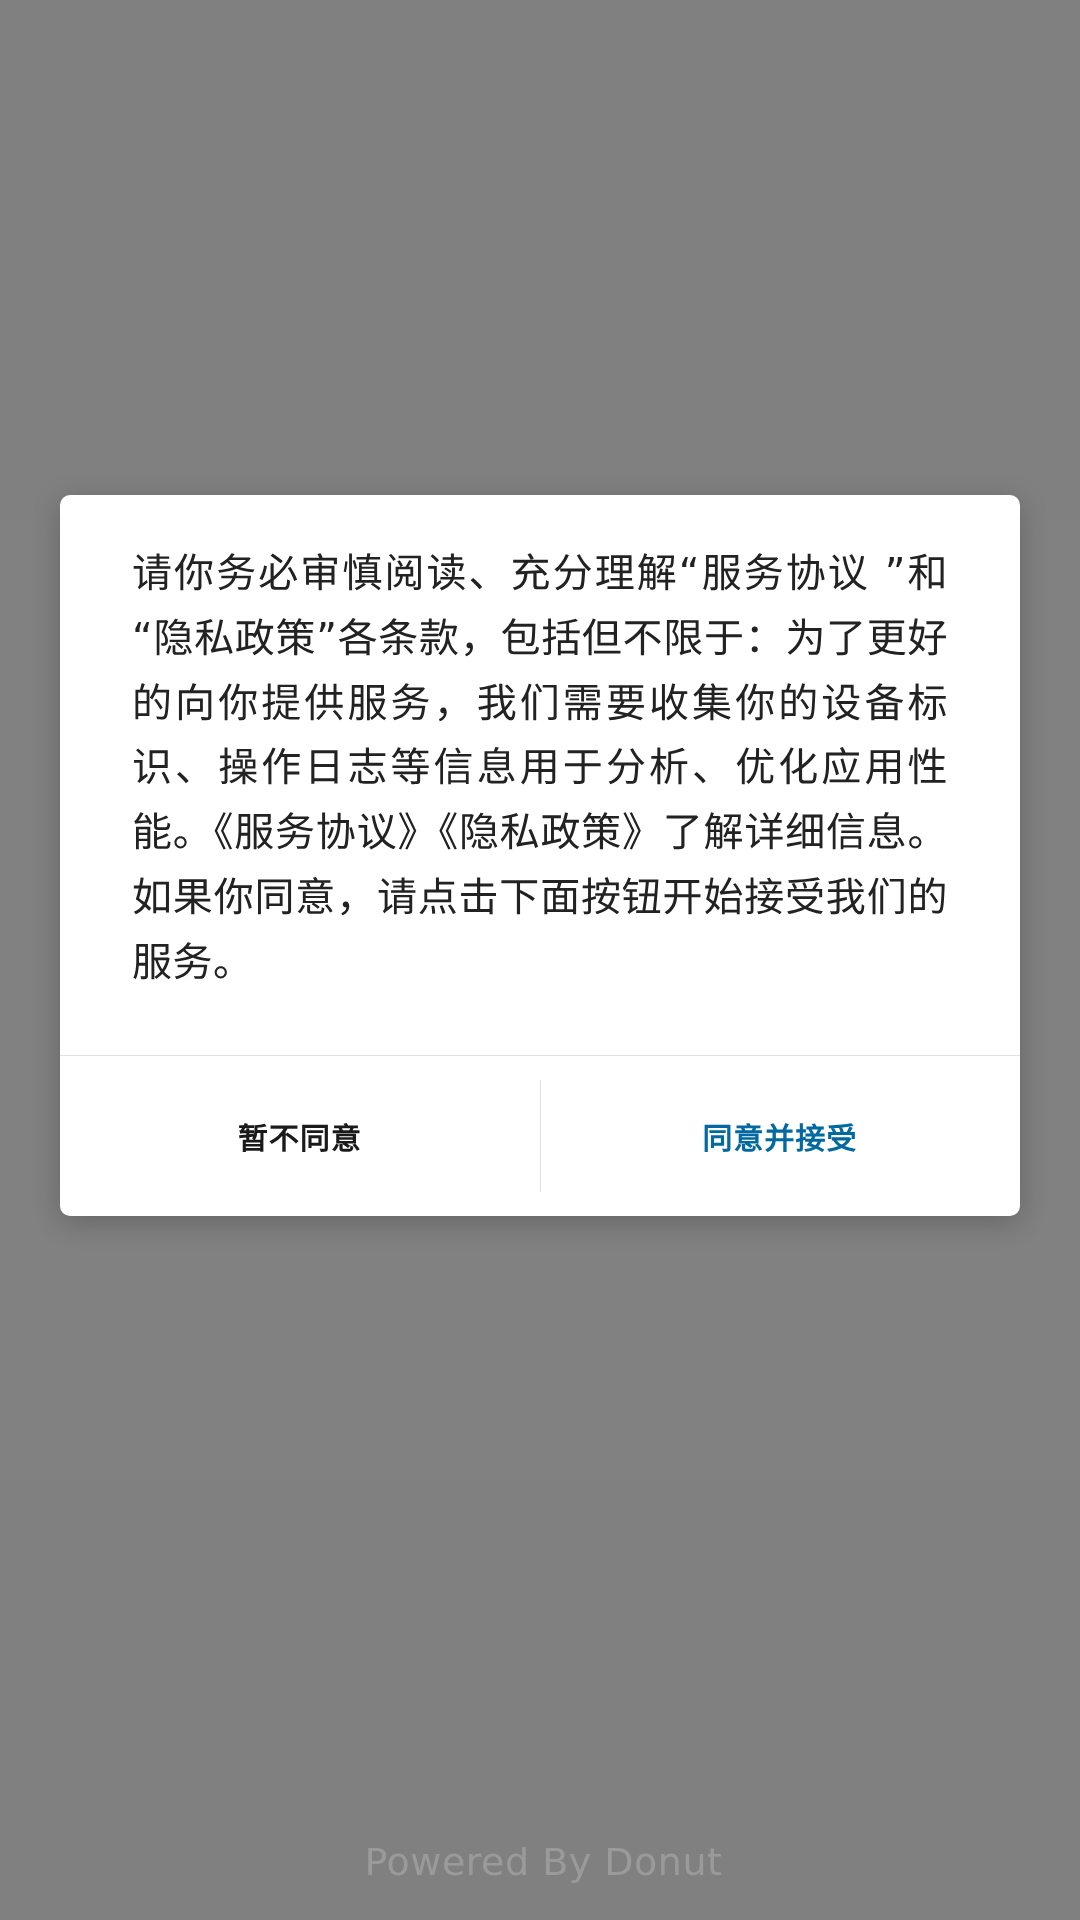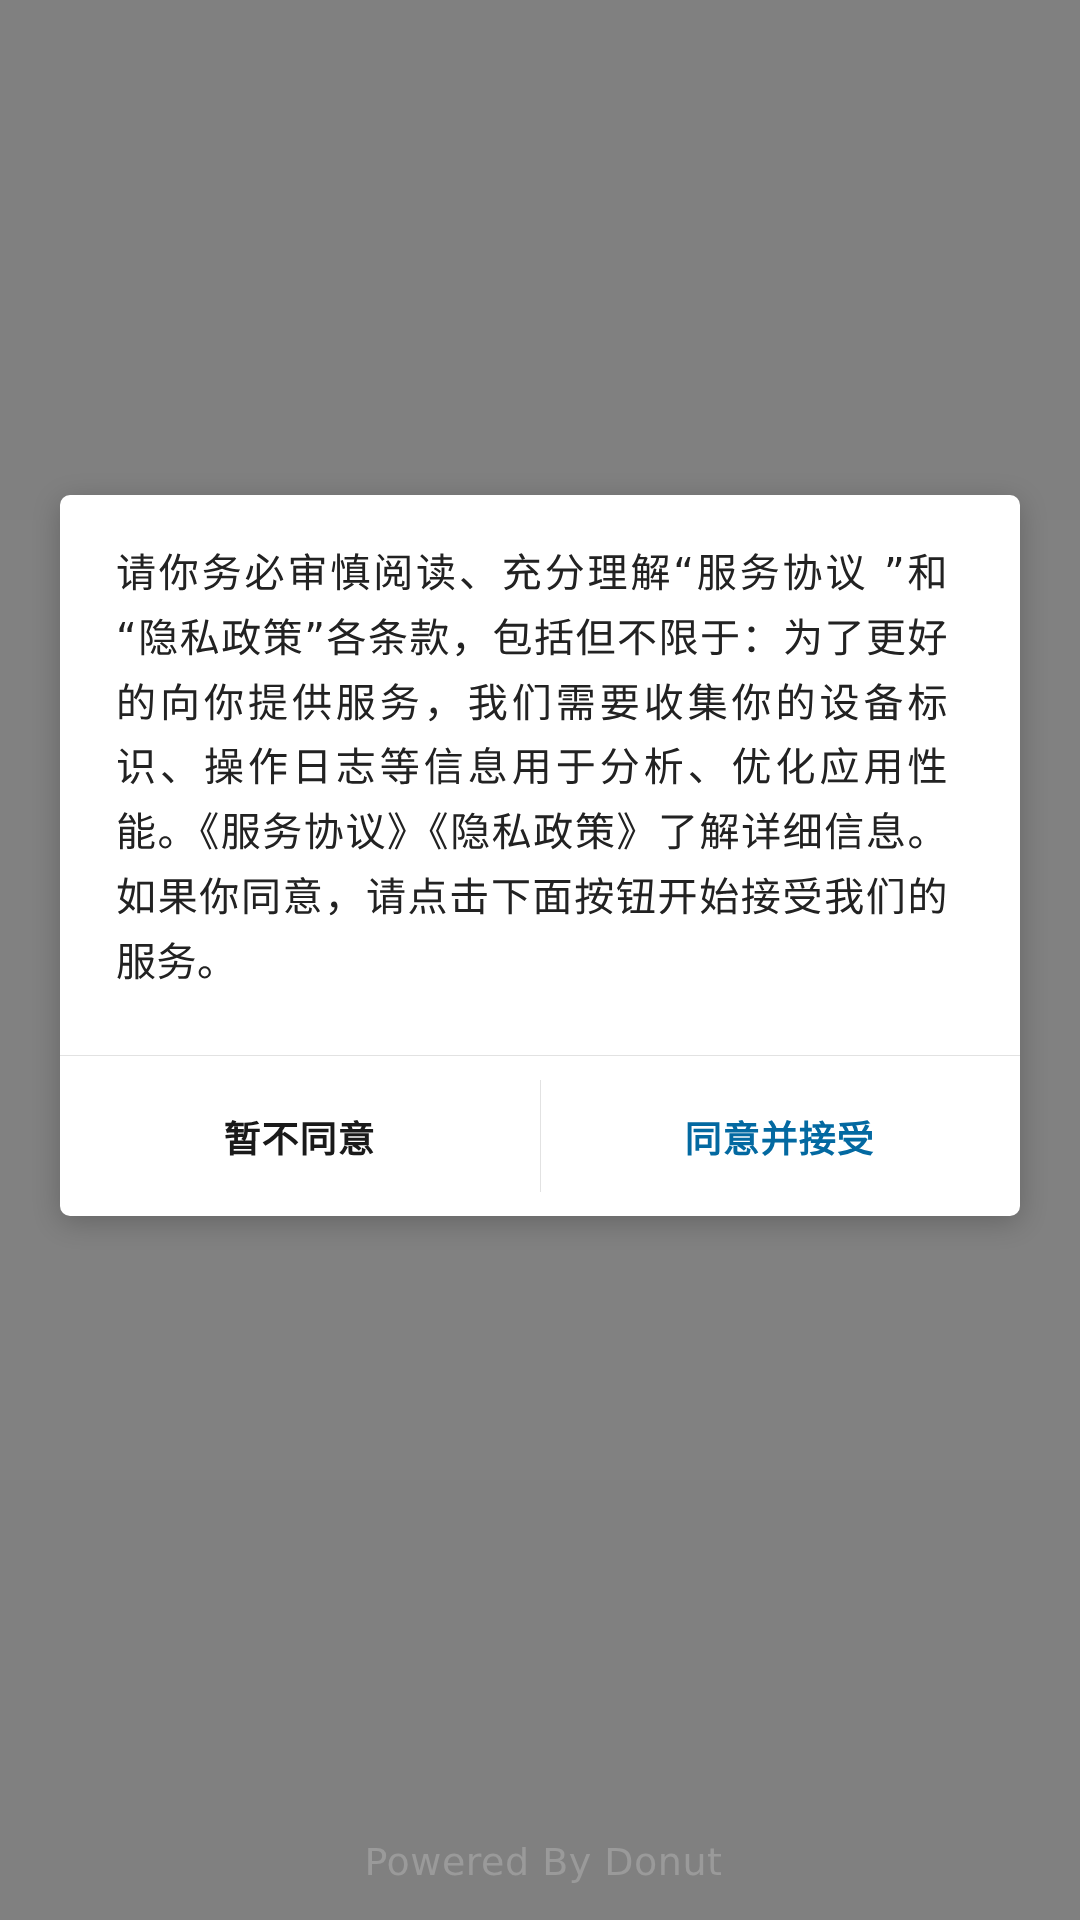--- a/index.html
+++ b/index.html
@@ -48,21 +48,21 @@
     text-align: center;
     font-size: 46px;
     font-weight: bold;
     color: #1a1a1a;
     letter-spacing: 1px;
     padding: 73px 40px 0 40px;
     line-height: 1.2;
   }
 
   .dialog-body {
-    padding: 46px 72px 60px 56px;
+    padding: 46px 72px 60px 72px;
   }
 
   .dialog-message {
     font-size: 40px;
     line-height: 1.62;
     color: #222222;
     text-align: justify;
     letter-spacing: 0.5px;
     white-space: pre-wrap;
     word-break: break-all;
@@ -87,21 +87,21 @@
     bottom: 24px;
     width: 1px;
     background: #e2e2e2;
   }
 
   .action-btn {
     flex: 1 1 50%;
     display: flex;
     align-items: center;
     justify-content: center;
-    font-size: 37px;
+    font-size: 30px;
     font-weight: bold;
     letter-spacing: 1px;
     cursor: pointer;
     user-select: none;
     background: transparent;
     border: none;
     font-family: inherit;
   }
 
   .action-decline { color: #1a1a1a; }

